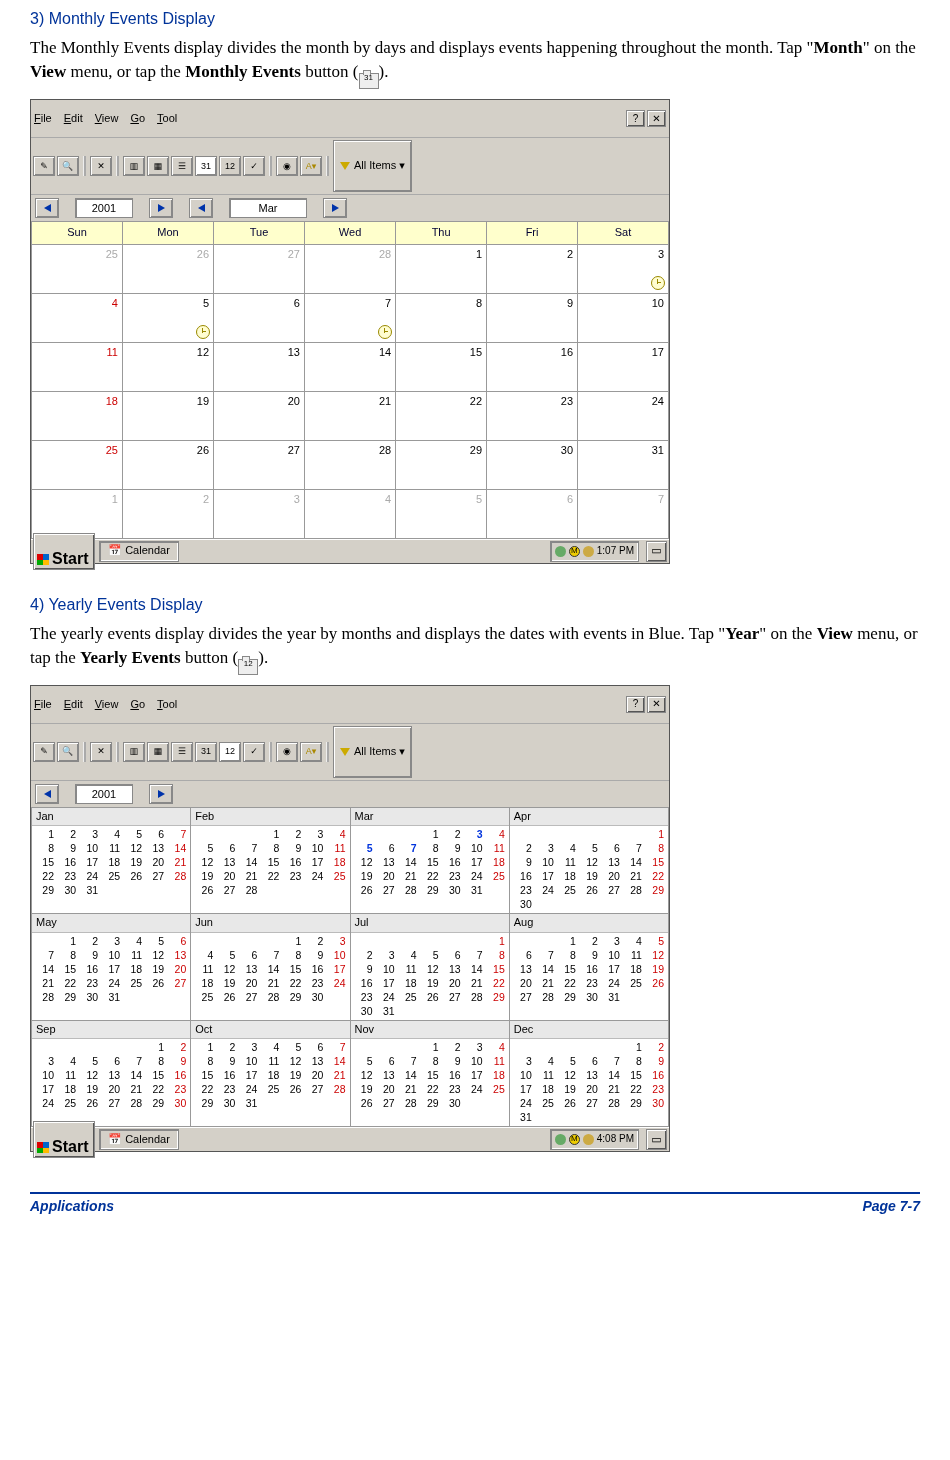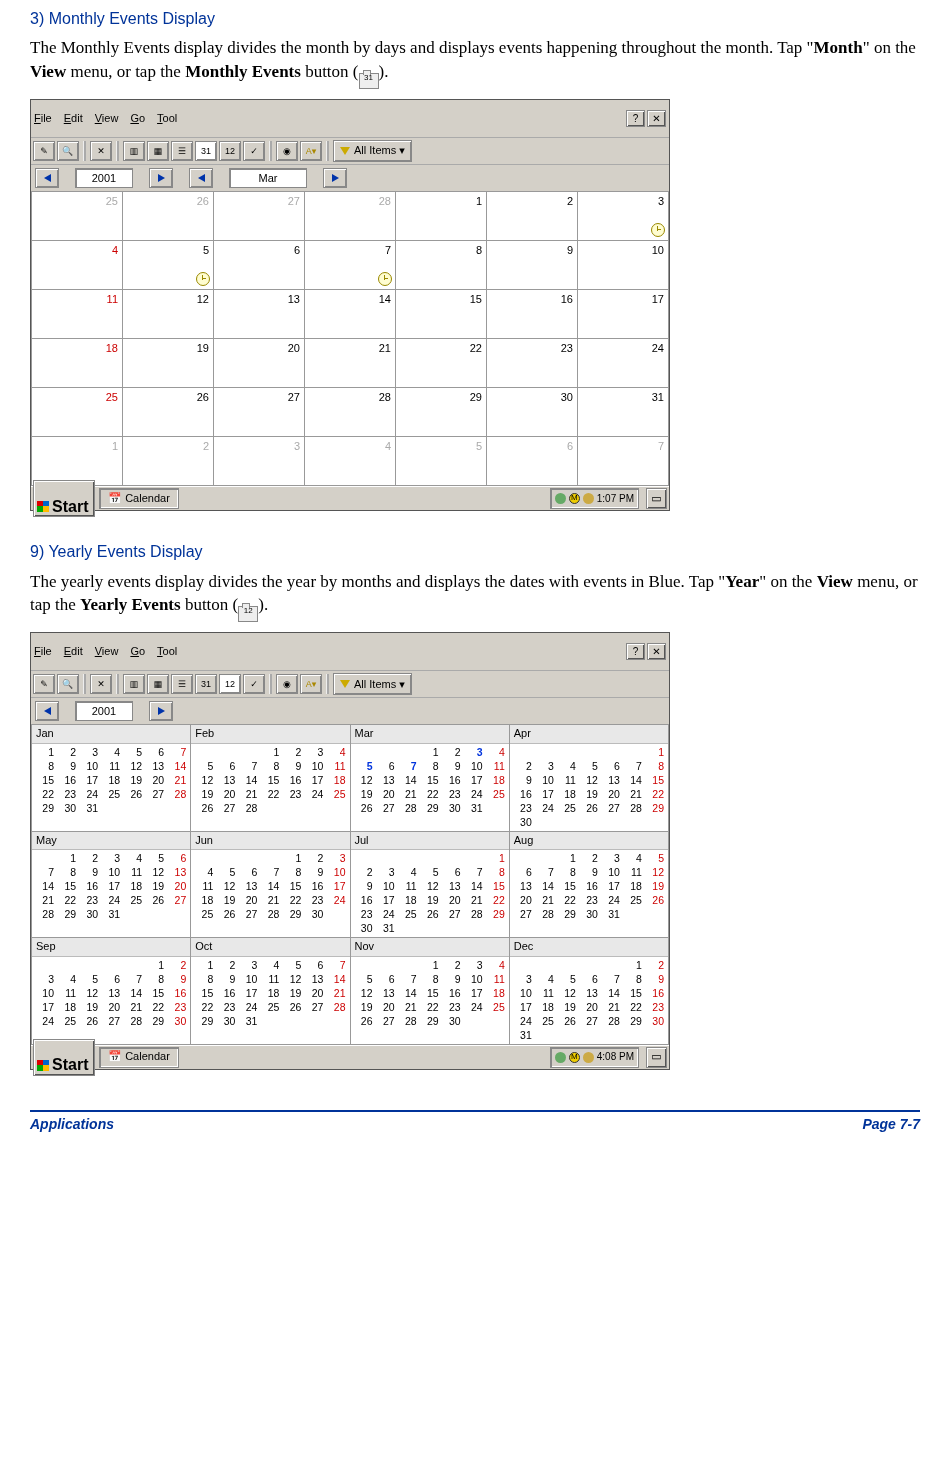--- a/index.html
+++ b/index.html
@@ -11,21 +11,21 @@
   .iconinline .tab { position:absolute; top:-4px; left:3px; width:6px; height:4px; background:#eee; border:1px solid #888; border-bottom:0; }
   .screenshot { width:640px; border:1px solid #555; box-sizing:border-box; background:#d4d0c8; font-family:Tahoma,Arial,sans-serif; font-size:11px; color:#000; margin-bottom:30px; }
   .menubar { display:flex; align-items:center; background:#d4d0c8; padding:10px 3px; }
   .menuitem { margin-right:12px; }
   .menuitem u { text-decoration:underline; }
   .menuspacer { flex:1; }
   .winbtn { border:1px solid #888; background:#d4d0c8; width:17px; height:15px; display:inline-flex; align-items:center; justify-content:center; font-family:Arial; font-size:10px; margin-left:2px; box-shadow:inset 1px 1px #fff, inset -1px -1px #555; }
   .toolbar { display:flex; align-items:center; background:#d4d0c8; padding:2px; gap:2px; border-top:1px solid #aaa; }
   .tbbtn { width:22px; height:20px; border:1px solid #888; background:#d4d0c8; display:inline-flex; align-items:center; justify-content:center; font-size:9px; font-family:Arial; box-shadow:inset 1px 1px #fff, inset -1px -1px #888; box-sizing:border-box; }
   .divbar { width:2px; height:20px; background:#aaa; border-left:1px solid #eee; margin:0 2px; }
-  .filterbtn { height:20px; padding:0 6px; border:1px solid #888; background:#d4d0c8; display:inline-flex; align-items:center; font-size:11px; gap:4px; box-shadow:inset 1px 1px #fff, inset -1px -1px #888; }
+  .filterbtn { height:20px; padding:15px 6px; border:1px solid #888; background:#d4d0c8; display:inline-flex; align-items:center; font-size:11px; gap:4px; box-shadow:inset 1px 1px #fff, inset -1px -1px #888; }
   .funnel { display:inline-block; width:0; height:0; border-left:5px solid transparent; border-right:5px solid transparent; border-top:8px solid #ccaa00; }
   .arrow { display:inline-block; width:0; height:0; border-top:4px solid transparent; border-bottom:4px solid transparent; }
   .arrow.l { border-right:7px solid #0033aa; }
   .arrow.r { border-left:7px solid #0033aa; }
   .navrow { display:flex; align-items:center; padding:3px 4px; gap:16px; border-top:1px solid #aaa; background:#d4d0c8; }
   .navbtn { width:22px; height:18px; border:1px solid #888; background:#d4d0c8; display:inline-flex; align-items:center; justify-content:center; box-shadow:inset 1px 1px #fff, inset -1px -1px #888; }
   .navfield { min-width:40px; text-align:center; height:18px; line-height:18px; background:#fff; border:1px solid #888; padding:0 8px; box-shadow:inset 1px 1px #888; }
   table.monthtbl { width:100%; border-collapse:collapse; background:#fff; }
   table.monthtbl th { background:#ffffcc; font-weight:normal; font-size:11px; border:1px solid #999; padding:3px 0; color:#003; }
   table.monthtbl td { border:1px solid #999; height:44px; width:91px; vertical-align:top; text-align:right; padding:2px 4px; font-size:11px; position:relative; }
@@ -105,20 +105,29 @@
     <span class="navbtn">
           <span class="arrow l"></span>
         </span>
     <span class="navfield" style="min-width:60px">Mar</span>
     <span class="navbtn">
           <span class="arrow r"></span>
         </span>
   </div>
   <table class="monthtbl">
     <tbody>
+          <tr>
+      <th>Sun</th>
+      <th>Mon</th>
+      <th>Tue</th>
+      <th>Wed</th>
+      <th>Thu</th>
+      <th>Fri</th>
+      <th>Sat</th>
+    </tr>
     <tr>
       <td class="outmonth">25</td>
       <td class="outmonth">26</td>
       <td class="outmonth">27</td>
       <td class="outmonth">28</td>
       <td>1</td>
       <td>2</td>
       <td><span>3</span><span class="clockicn"></span></td>
     </tr>
     <tr>
@@ -177,21 +186,21 @@
     <span class="tray">
       <span class="trayicn" style="background:#6a6"></span>
       <span class="trayicn" style="background:#ec0;border:1.5px solid #333;box-sizing:border-box;font-size:8px;line-height:8px;text-align:center">M</span>
       <span class="trayicn" style="background:#ca4"></span>
       <span>1:07 PM</span>
     </span>
     <span class="deskbtn">▭</span>
   </div>
 </div>
 
-<h4 class="sect">9)   Yearly Events Display</h4>
+<h4 class="sect">4)   Yearly Events Display</h4>
 <p class="body">
   <span>The yearly events display divides the year by months and displays the dates with events in Blue. Tap "</span><b class="bold">Year</b><span>" on the </span><b class="bold">View</b><span> menu, or tap the </span><b class="bold">Yearly Events</b><span> button (</span><span class="iconinline"><span class="tab"></span><span>12</span></span><span>).</span>
 </p>
 
 <div class="screenshot">
   <div class="menubar">
     <span class="menuitem"><u>F</u>ile</span>
     <span class="menuitem"><u>E</u>dit</span>
     <span class="menuitem"><u>V</u>iew</span>
     <span class="menuitem"><u>G</u>o</span>

